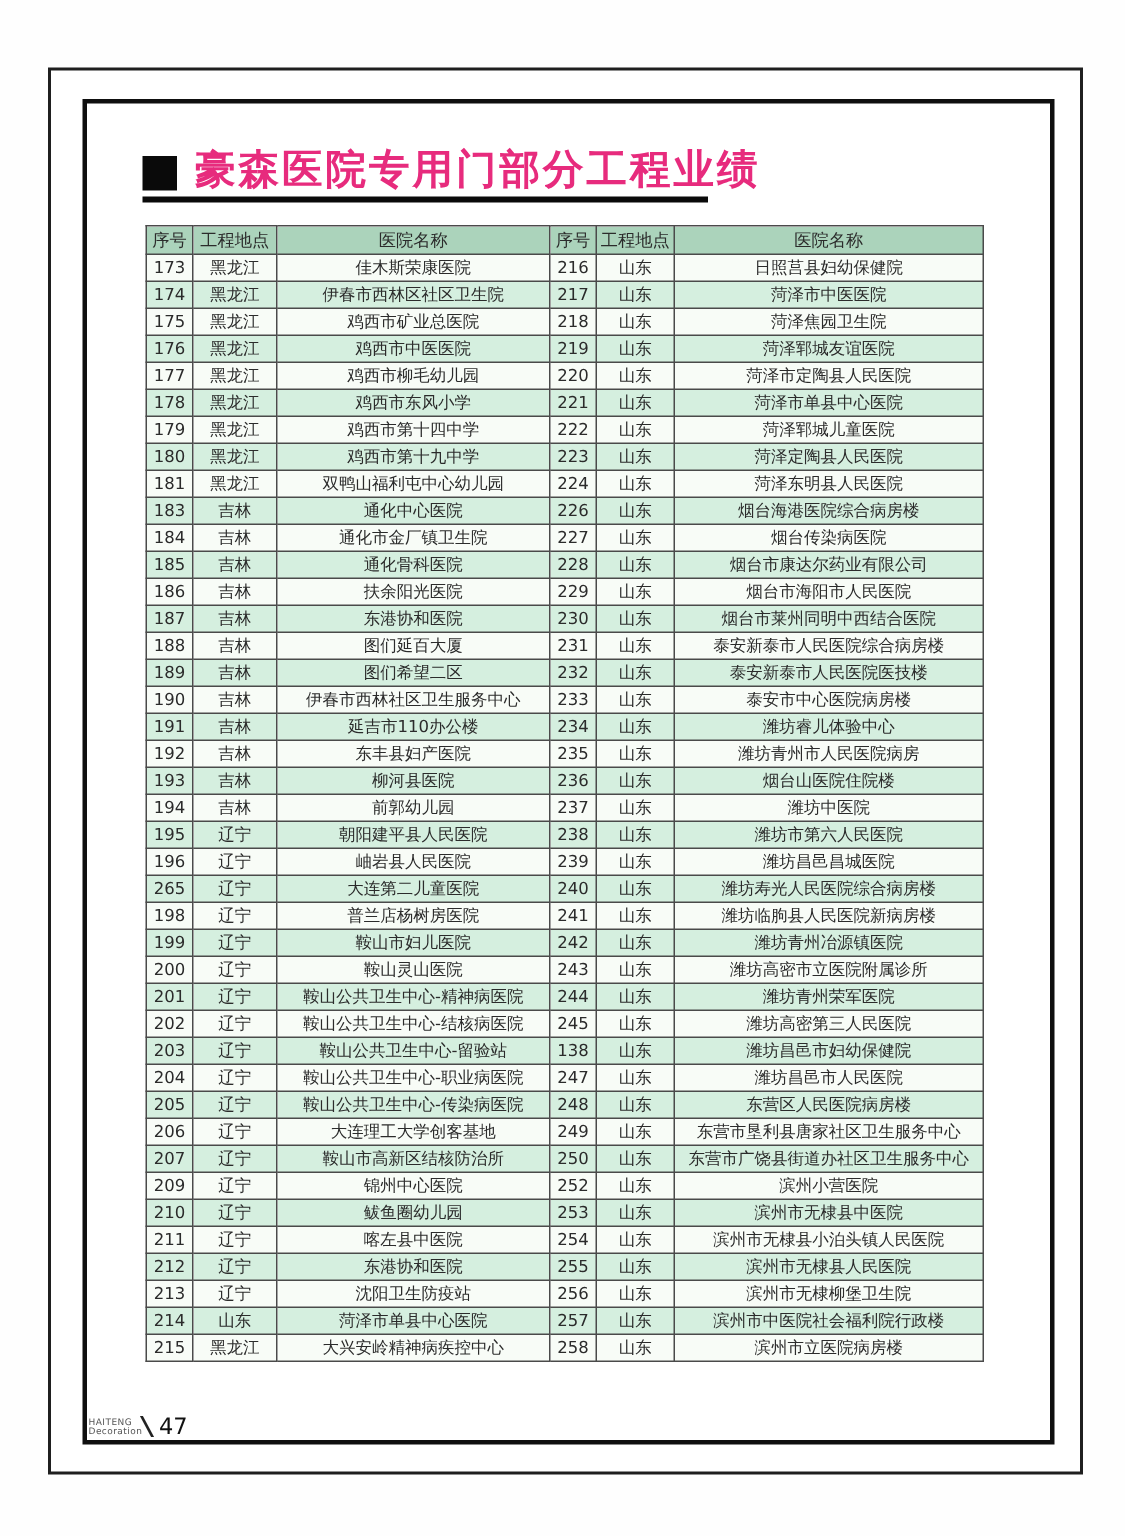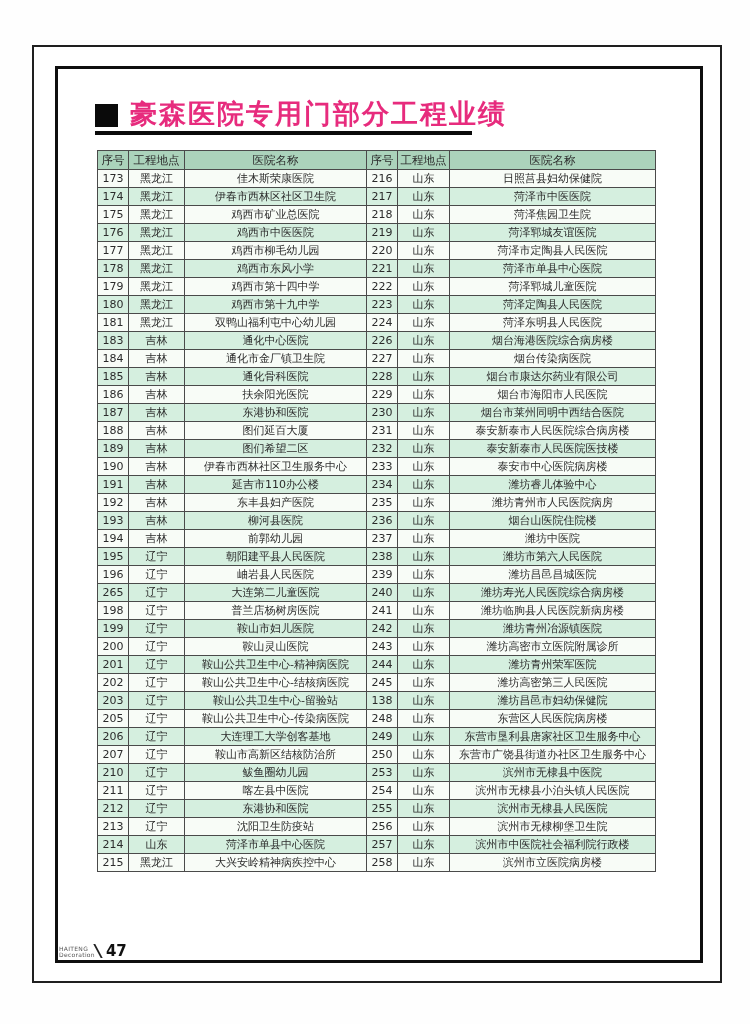--- a/index.html
+++ b/index.html
@@ -80,21 +80,21 @@
     letter-spacing: 0.3px;
   }
   .footer-slash {
     width: 8px; height: 14px;
     border-left: 2px solid #222;
     transform: skewX(28deg);
     margin: 0 1px 0 2px;
   }
   .page-number {
     font-size: 15px;
-    font-weight: bold;
+    font-weight: normal;
     color: #111;
     line-height: 13px;
   }
 </style>
 </head>
 <body>
 
 <div class="outer-frame"></div>
 <div class="inner-frame"></div>
 
@@ -358,20 +358,28 @@
       </tr>
       <tr>
         <td>203</td>
         <td>辽宁</td>
         <td>鞍山公共卫生中心-留验站</td>
         <td>138</td>
         <td>山东</td>
         <td>潍坊昌邑市妇幼保健院</td>
       </tr>
       <tr>
+        <td>204</td>
+        <td>辽宁</td>
+        <td>鞍山公共卫生中心-职业病医院</td>
+        <td>247</td>
+        <td>山东</td>
+        <td>潍坊昌邑市人民医院</td>
+      </tr>
+      <tr>
         <td>205</td>
         <td>辽宁</td>
         <td>鞍山公共卫生中心-传染病医院</td>
         <td>248</td>
         <td>山东</td>
         <td>东营区人民医院病房楼</td>
       </tr>
       <tr>
         <td>206</td>
         <td>辽宁</td>
@@ -380,20 +388,28 @@
         <td>山东</td>
         <td>东营市垦利县唐家社区卫生服务中心</td>
       </tr>
       <tr>
         <td>207</td>
         <td>辽宁</td>
         <td>鞍山市高新区结核防治所</td>
         <td>250</td>
         <td>山东</td>
         <td>东营市广饶县街道办社区卫生服务中心</td>
+      </tr>
+      <tr>
+        <td>209</td>
+        <td>辽宁</td>
+        <td>锦州中心医院</td>
+        <td>252</td>
+        <td>山东</td>
+        <td>滨州小营医院</td>
       </tr>
       <tr>
         <td>210</td>
         <td>辽宁</td>
         <td>鲅鱼圈幼儿园</td>
         <td>253</td>
         <td>山东</td>
         <td>滨州市无棣县中医院</td>
       </tr>
       <tr>

